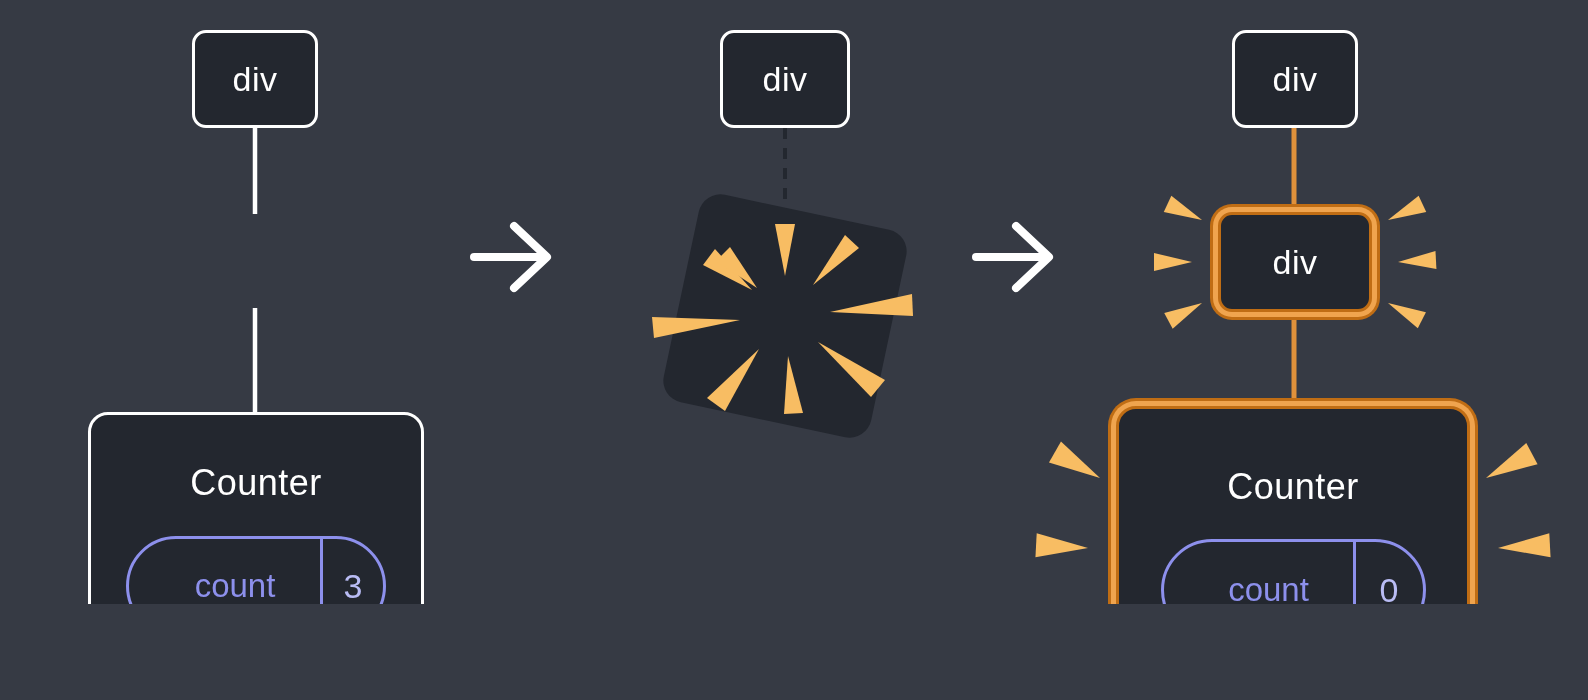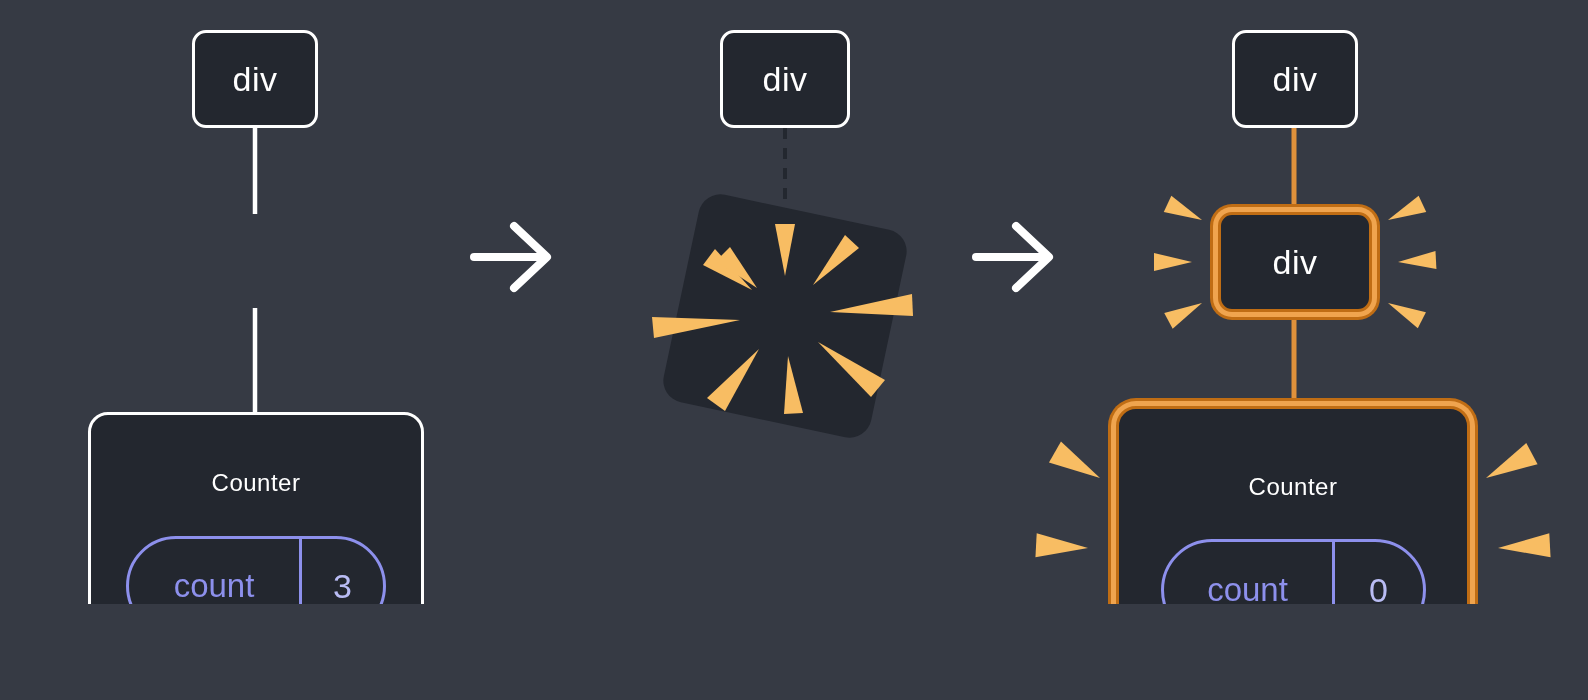--- a/index.html
+++ b/index.html
@@ -54,39 +54,40 @@
     flex-direction: column;
     align-items: center;
     color: var(--text, #fff);
   }
   .orange-frame {
     border: 3px solid var(--orange_dark, #c06d14);
     box-shadow: 0 0 0 5px var(--orange_light, #f0a44e),
                 0 0 0 8px var(--orange_dark, #c06d14);
   }
   .comp-title {
-    font-size: 24px;
+    font-size: 36px;
     line-height: 44px;
     height: 44px;
     letter-spacing: 0.5px;
   }
   .state-pill {
     box-sizing: border-box;
     display: flex;
     align-items: stretch;
     border: 3px solid var(--purple, #8d90ec);
     border-radius: 999px;
     overflow: hidden;
   }
   .pill-key {
     display: flex;
     align-items: center;
     justify-content: center;
     color: var(--purple, #8d90ec);
     font-size: 33px;
+    margin-left: 21px;
   }
   .pill-sep { width: 3px; background: var(--purple, #8d90ec); }
   .pill-val {
     flex: 1;
     display: flex;
     align-items: center;
     justify-content: center;
     color: var(--value_text, #b9bcf4);
     font-size: 34px;
   }

